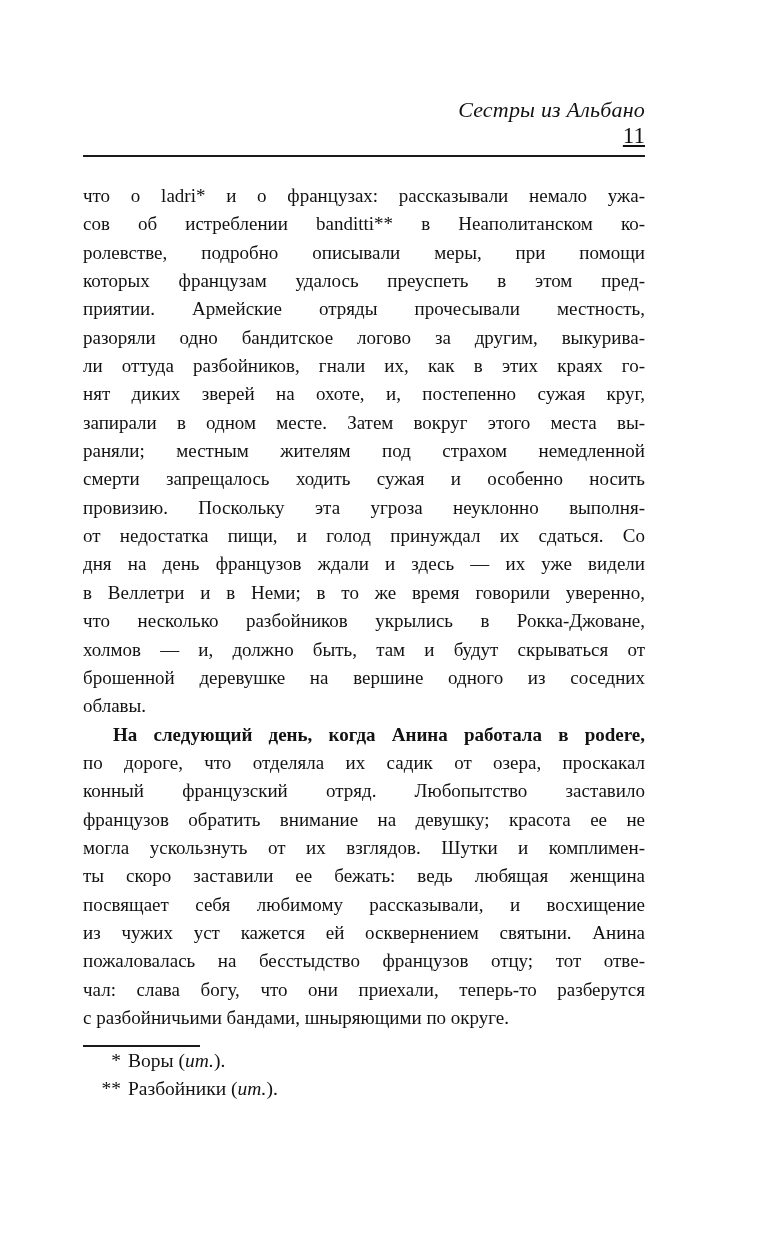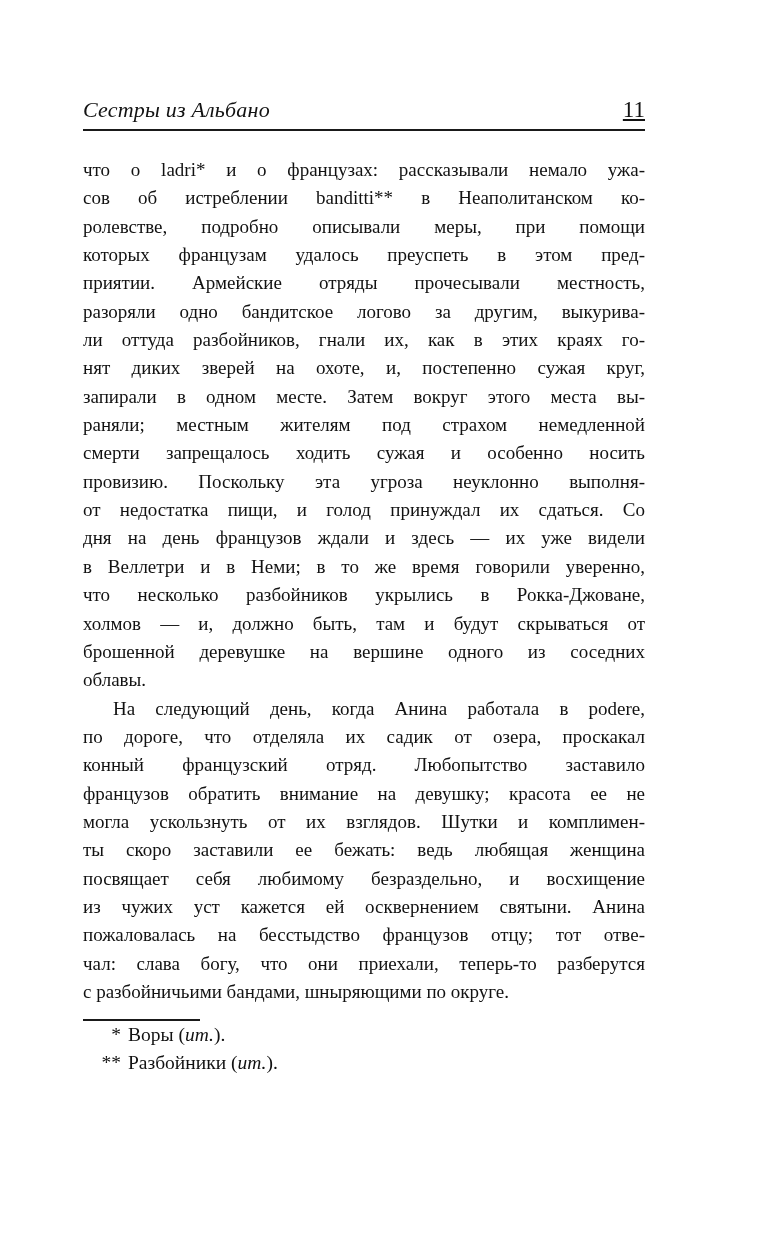--- a/index.html
+++ b/index.html
@@ -8,36 +8,36 @@
     background: #ffffff;
     color: #121212;
     font-family: "Liberation Serif", serif;
     position: relative;
     overflow: hidden;
   }
   .page { position: absolute; left: 83px; top: 0; width: 562px; }
 
   .header {
     margin-top: 97px;
-    display: flex; justify-content: space-between; align-items: flex-end;
+    display: flex; justify-content: space-between; align-items: flex-end; flex-direction: column;
   }
   .running-title { font-style: italic; font-size: 22px; letter-spacing: 0.2px; }
   .page-number { font-size: 23px; text-decoration: underline; }
   .header-rule { border-top: 2px solid #1a1a1a; margin-top: 6px; }
 
   .body-text { margin-top: 25px; font-size: 19px; line-height: 28.35px; }
   .line {
     text-align: justify;
     text-align-last: justify;
     height: 28.35px;
     overflow: hidden;
     white-space: normal;
   }
   .line.last { text-align-last: left; }
-  .line.indent { text-indent: 30px; }
+  .line.indent { text-indent: 30px; font-weight: bold; }
 
   .footer { margin-top: 13px; }
   .fn-rule { width: 117px; border-top: 2px solid #1a1a1a; }
   .footnote { font-size: 19.5px; line-height: 28px; }
   .footnote:first-of-type { margin-top: 5px; }
   .fn-marker { display: inline-block; min-width: 38px; text-align: right; margin-right: 7px; }
   .footnote i { }
 </style>
 </head>
 <body>
@@ -72,21 +72,21 @@
       <div class="line">брошенной деревушке на вершине одного из соседних</div>
       <div class="line last">облавы.</div>
     </div>
     <div class="paragraph">
       <div class="line indent">На следующий день, когда Анина работала в podere,</div>
       <div class="line">по дороге, что отделяла их садик от озера, проскакал</div>
       <div class="line">конный французский отряд. Любопытство заставило</div>
       <div class="line">французов обратить внимание на девушку; красота ее не</div>
       <div class="line">могла ускользнуть от их взглядов. Шутки и комплимен-</div>
       <div class="line">ты скоро заставили ее бежать: ведь любящая женщина</div>
-      <div class="line">посвящает себя любимому безраздельно, и восхищение</div>
+      <div class="line">посвящает себя любимому рассказывали, и восхищение</div>
       <div class="line">из чужих уст кажется ей осквернением святыни. Анина</div>
       <div class="line">пожаловалась на бесстыдство французов отцу; тот отве-</div>
       <div class="line">чал: слава богу, что они приехали, теперь-то разберутся</div>
       <div class="line last">с разбойничьими бандами, шныряющими по округе.</div>
     </div>
   </div>
 
   <div class="footer">
     <div class="fn-rule"></div>
     <div class="footnote">

